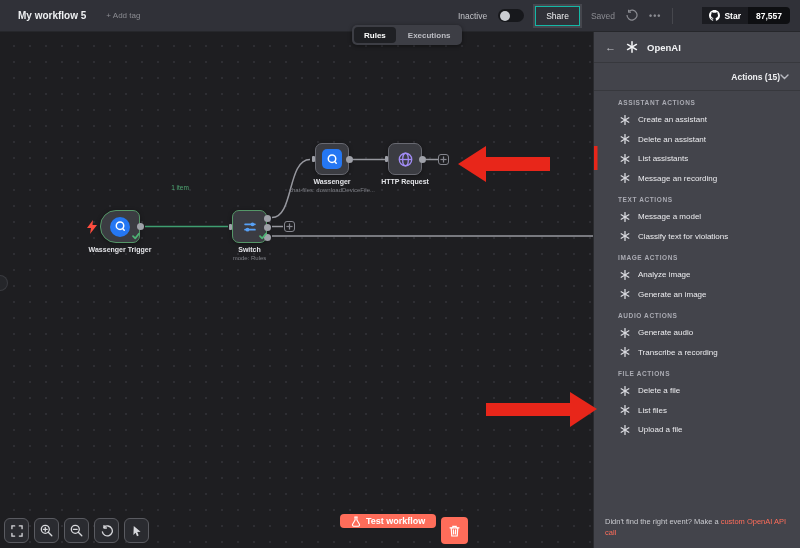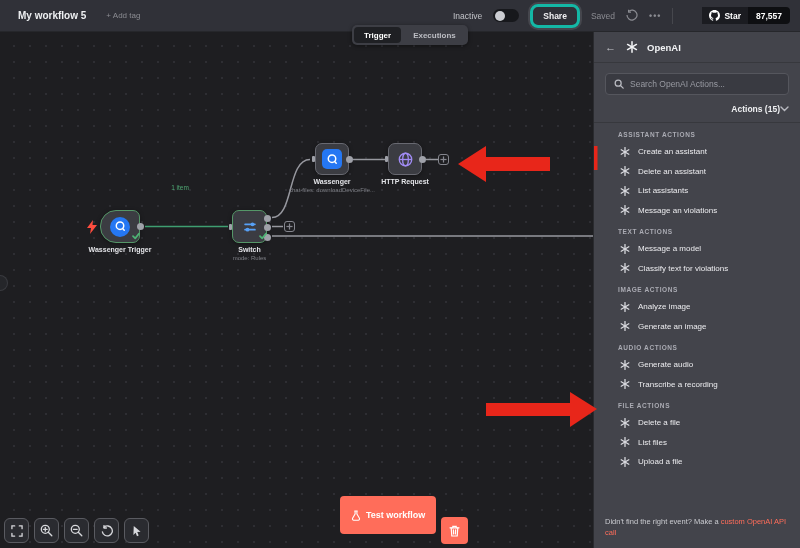--- a/index.html
+++ b/index.html
@@ -8,22 +8,22 @@
 
   
   .topbar { position:absolute; top:0; left:0; width:800px; height:32px; background:#303138;
     border-bottom:1px solid #26272b; display:flex; align-items:center; padding:0 10px; z-index:30; }
   .wf-title { font-size:10px; font-weight:bold; color:#eef0f2; margin-left:8px; }
   .add-tag { font-size:8px; color:#8b8c92; margin-left:20px; }
   .topbar-right { margin-left:auto; display:flex; align-items:center; gap:11px; }
   .inactive-lbl { font-size:8.5px; color:#c2c3c8; }
   .toggle { width:26px; height:13px; border-radius:7px; background:#17181c; position:relative; }
   .toggle .knob { position:absolute; left:2px; top:1.5px; width:10px; height:10px; border-radius:50%; background:#caccd1; }
-  .share-btn { font-size:8.5px; font-weight:bold; color:#f0f0f2; background:transparent;
-    border:3px solid #14b8a6; border-radius:8px; padding:4px 10px;
+  .share-btn { font-size:8.5px; font-weight:normal; color:#f0f0f2; background:transparent;
+    border:1px solid #14b8a6; border-radius:0; padding:4px 10px;
     box-shadow:0 0 0 2px rgba(125,126,134,.28); }
   .saved-lbl { font-size:8.5px; color:#8b8c92;text-align:center; }
   .hist-icon, .more-dots { color:#8b8c92; }
   .more-dots { font-size:9px; letter-spacing:1px; font-weight:bold; }
   .tb-divider { width:1px; height:16px; background:#46474d; }
   .gh-badge { display:flex; align-items:stretch; border-radius:4px; overflow:hidden; font-weight:bold;padding-left:18px; }
   .gh-left { display:flex; align-items:center; gap:4px; background:#1b1c21; color:#fff;
     font-size:8.5px; padding:3px 7px; }
   .gh-right { display:flex; align-items:center; background:#0e0f12; color:#fff; font-size:8.5px; padding:3px 8px; }
 
@@ -58,21 +58,21 @@
   .plusbox { position:absolute; width:11px; height:11px; border:1.5px solid #85868e; border-radius:3px;
     background:#1e1e21; display:flex; align-items:center; justify-content:center; }
   .conn-lbl { position:absolute; left:160px; top:152px; width:40px; text-align:center;
     font-size:6.5px; color:#4fa874; }
   .collapse-handle { position:absolute; left:0; top:243px; width:8px; height:16px;
     background:#25262a; border:1px solid #3a3b40; border-left:none; border-radius:0 8px 8px 0; }
 
   
   .ctrl { position:absolute; width:25px; height:25px; border:1px solid #5a5b61; border-radius:6px;
     background:#2a2b30; display:flex; align-items:center; justify-content:center; }
-  .test-btn { position:absolute; left:340px; top:464px; height:38px; padding:0 11px;
+  .test-btn { position:absolute; left:340px; top:482px; height:14px; padding:0 11px;
     background:var(--accent); border:none; border-radius:4px; color:#fff; font-size:9px; font-weight:bold;
     display:flex; align-items:center; gap:5px; font-family:"Liberation Sans",sans-serif; }
   .trash-btn { position:absolute; left:441px; top:485px; width:27px; height:27px;
     background:var(--accent); border:none; border-radius:4px; display:flex; align-items:center; justify-content:center; }
 
   
   .sidebar { position:absolute; top:32px; right:0; width:207px; height:516px; background:#43444b;
     border-left:1px solid #2a2b2f; display:flex; flex-direction:column; z-index:20; }
   .sb-header { height:31px; display:flex; align-items:center; gap:8px; padding:0 11px;
     border-bottom:1px solid #37383d; flex:none; }
@@ -129,21 +129,21 @@
             </svg>
         </span>
         <span>Star</span>
       </span>
       <span class="gh-right">87,557</span>
     </span>
   </div>
 </div>
 
 <div class="tabs">
-  <span class="tab active">Trigger</span>
+  <span class="tab active">Rules</span>
   <span class="tab">Executions</span>
 </div>
 
 <div class="canvas">
 
   <svg class="wires">
 
     <line x1="145" y1="194.5" x2="228" y2="194.5" stroke="#3f9e71" stroke-width="1.6"></line>
 
     <path d="M272 185.5 C 294 185.5 287 127.5 310 127.5" fill="none" stroke="#97989f" stroke-width="1.5"></path>
@@ -302,29 +302,20 @@
     <span class="ai-icon" style="width:15px;height:15px;color:#f2f3f5">
       <svg width="14" height="14" viewBox="0 0 24 24" fill="none" stroke="currentColor" stroke-width="2.6" stroke-linecap="round">
         <line x1="12" y1="3.2" x2="12" y2="20.8"></line>
           <line x1="4.4" y1="7.6" x2="19.6" y2="16.4"></line>
           <line x1="4.4" y1="16.4" x2="19.6" y2="7.6"></line>
       </svg>
     </span>
     <span class="sb-title">OpenAI</span>
   </div>
 
-  <div class="sb-search">
-    <span style="display:flex">
-      <svg width="10" height="10" viewBox="0 0 12 12" fill="none" stroke="#b9bac1" stroke-width="1.5" stroke-linecap="round">
-        <circle cx="5" cy="5" r="3.6"></circle>
-          <line x1="7.8" y1="7.8" x2="11" y2="11"></line>
-      </svg>
-    </span>
-    <input type="text" placeholder="Search OpenAI Actions..." style="">
-  </div>
 
   <div class="sb-actions-row">
     <span class="sb-actions-lbl">Actions (15)</span>
     <span style="display:flex">
       <svg width="9" height="6" viewBox="0 0 9 6" fill="none" stroke="#b9bac1" stroke-width="1.4" stroke-linecap="round">
           <polyline points="1,1 4.5,4.5 8,1"></polyline>
         </svg>
     </span>
   </div>
   <div class="sb-divider"></div>
@@ -363,21 +354,21 @@
           <span class="ai-label">List assistants</span>
         </div>
         <div class="action-item">
           <span class="ai-icon">
             <svg width="12" height="12" viewBox="0 0 24 24" fill="none" stroke="currentColor" stroke-width="2.6" stroke-linecap="round">
               <line x1="12" y1="3.2" x2="12" y2="20.8"></line>
               <line x1="4.4" y1="7.6" x2="19.6" y2="16.4"></line>
               <line x1="4.4" y1="16.4" x2="19.6" y2="7.6"></line>
             </svg>
           </span>
-          <span class="ai-label">Message an violations</span>
+          <span class="ai-label">Message an recording</span>
         </div>
       </div>
       <div class="sec">
         <div class="sec-title">TEXT ACTIONS</div>
         <div class="action-item">
           <span class="ai-icon">
             <svg width="12" height="12" viewBox="0 0 24 24" fill="none" stroke="currentColor" stroke-width="2.6" stroke-linecap="round">
               <line x1="12" y1="3.2" x2="12" y2="20.8"></line>
               <line x1="4.4" y1="7.6" x2="19.6" y2="16.4"></line>
               <line x1="4.4" y1="16.4" x2="19.6" y2="7.6"></line>

